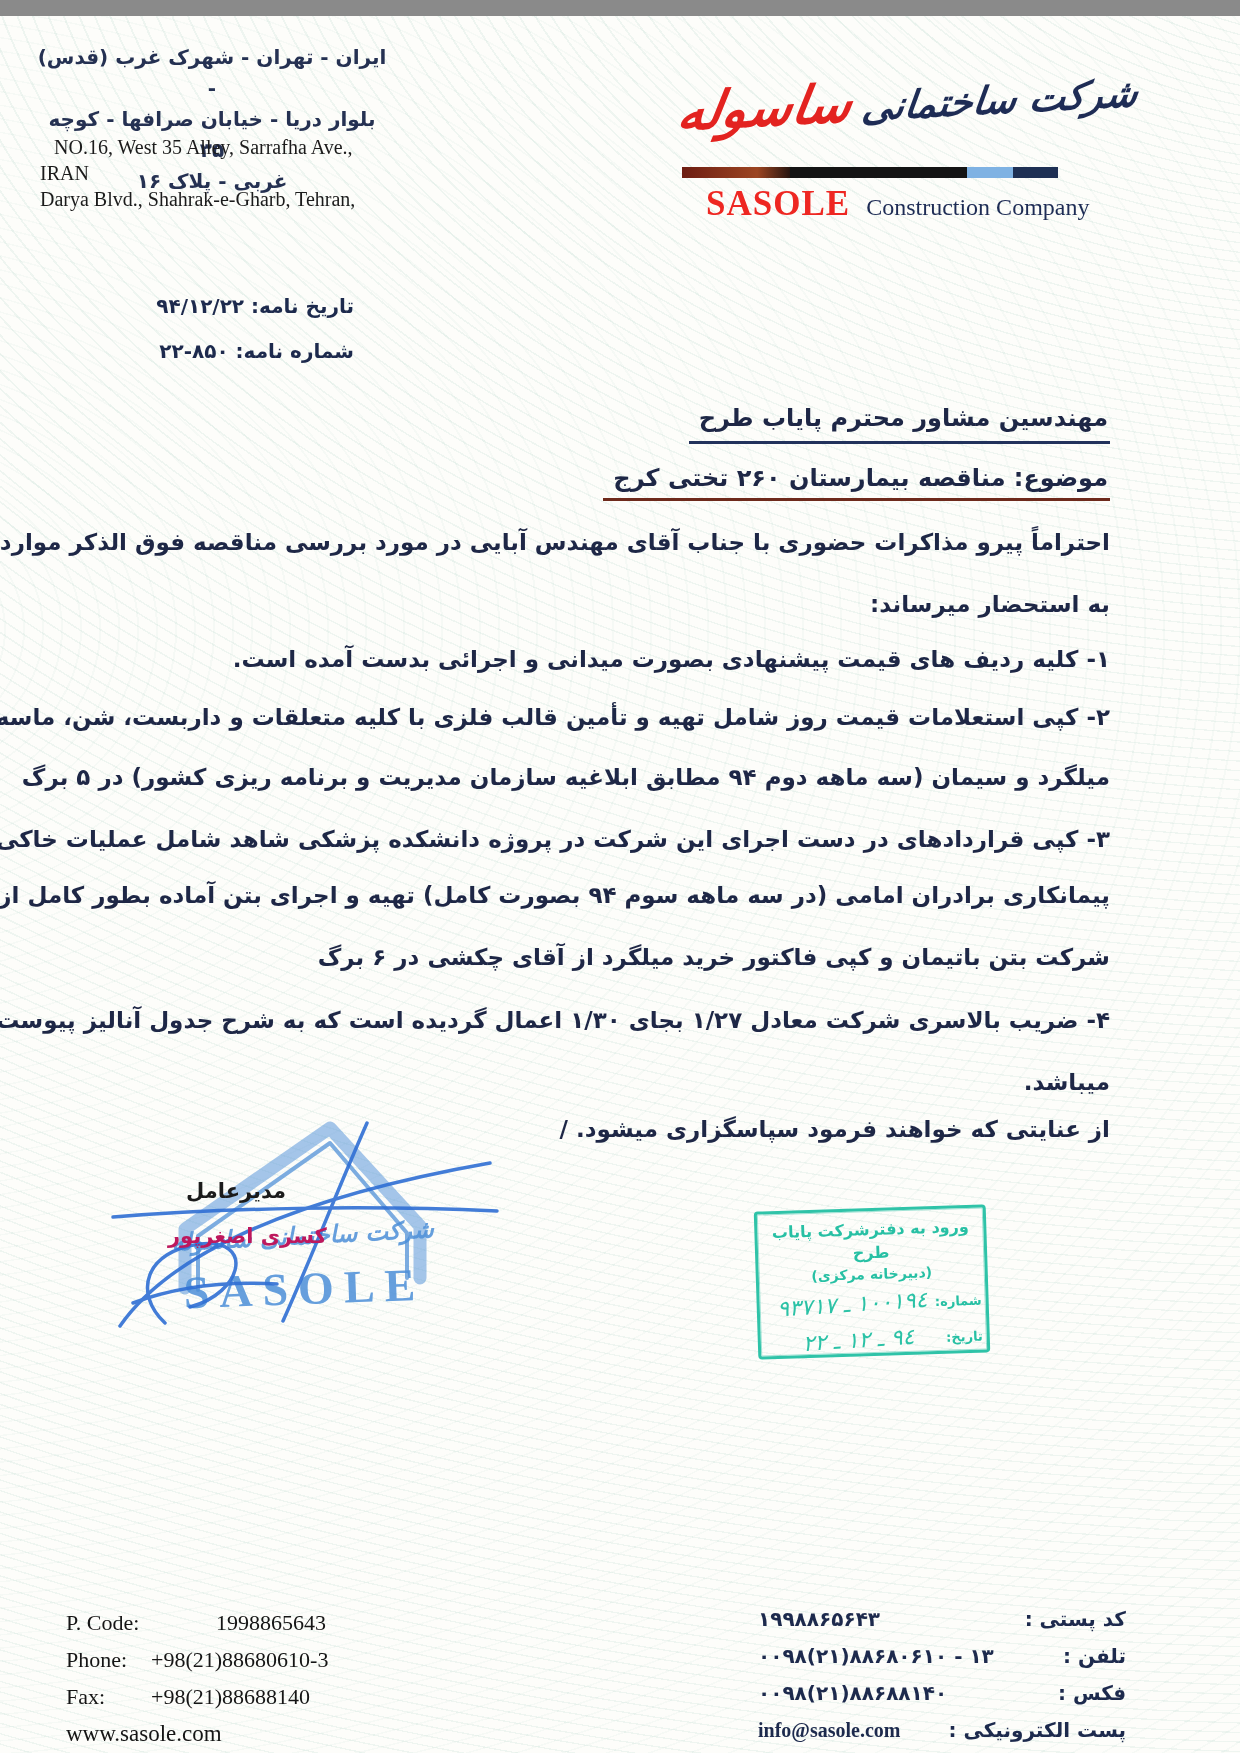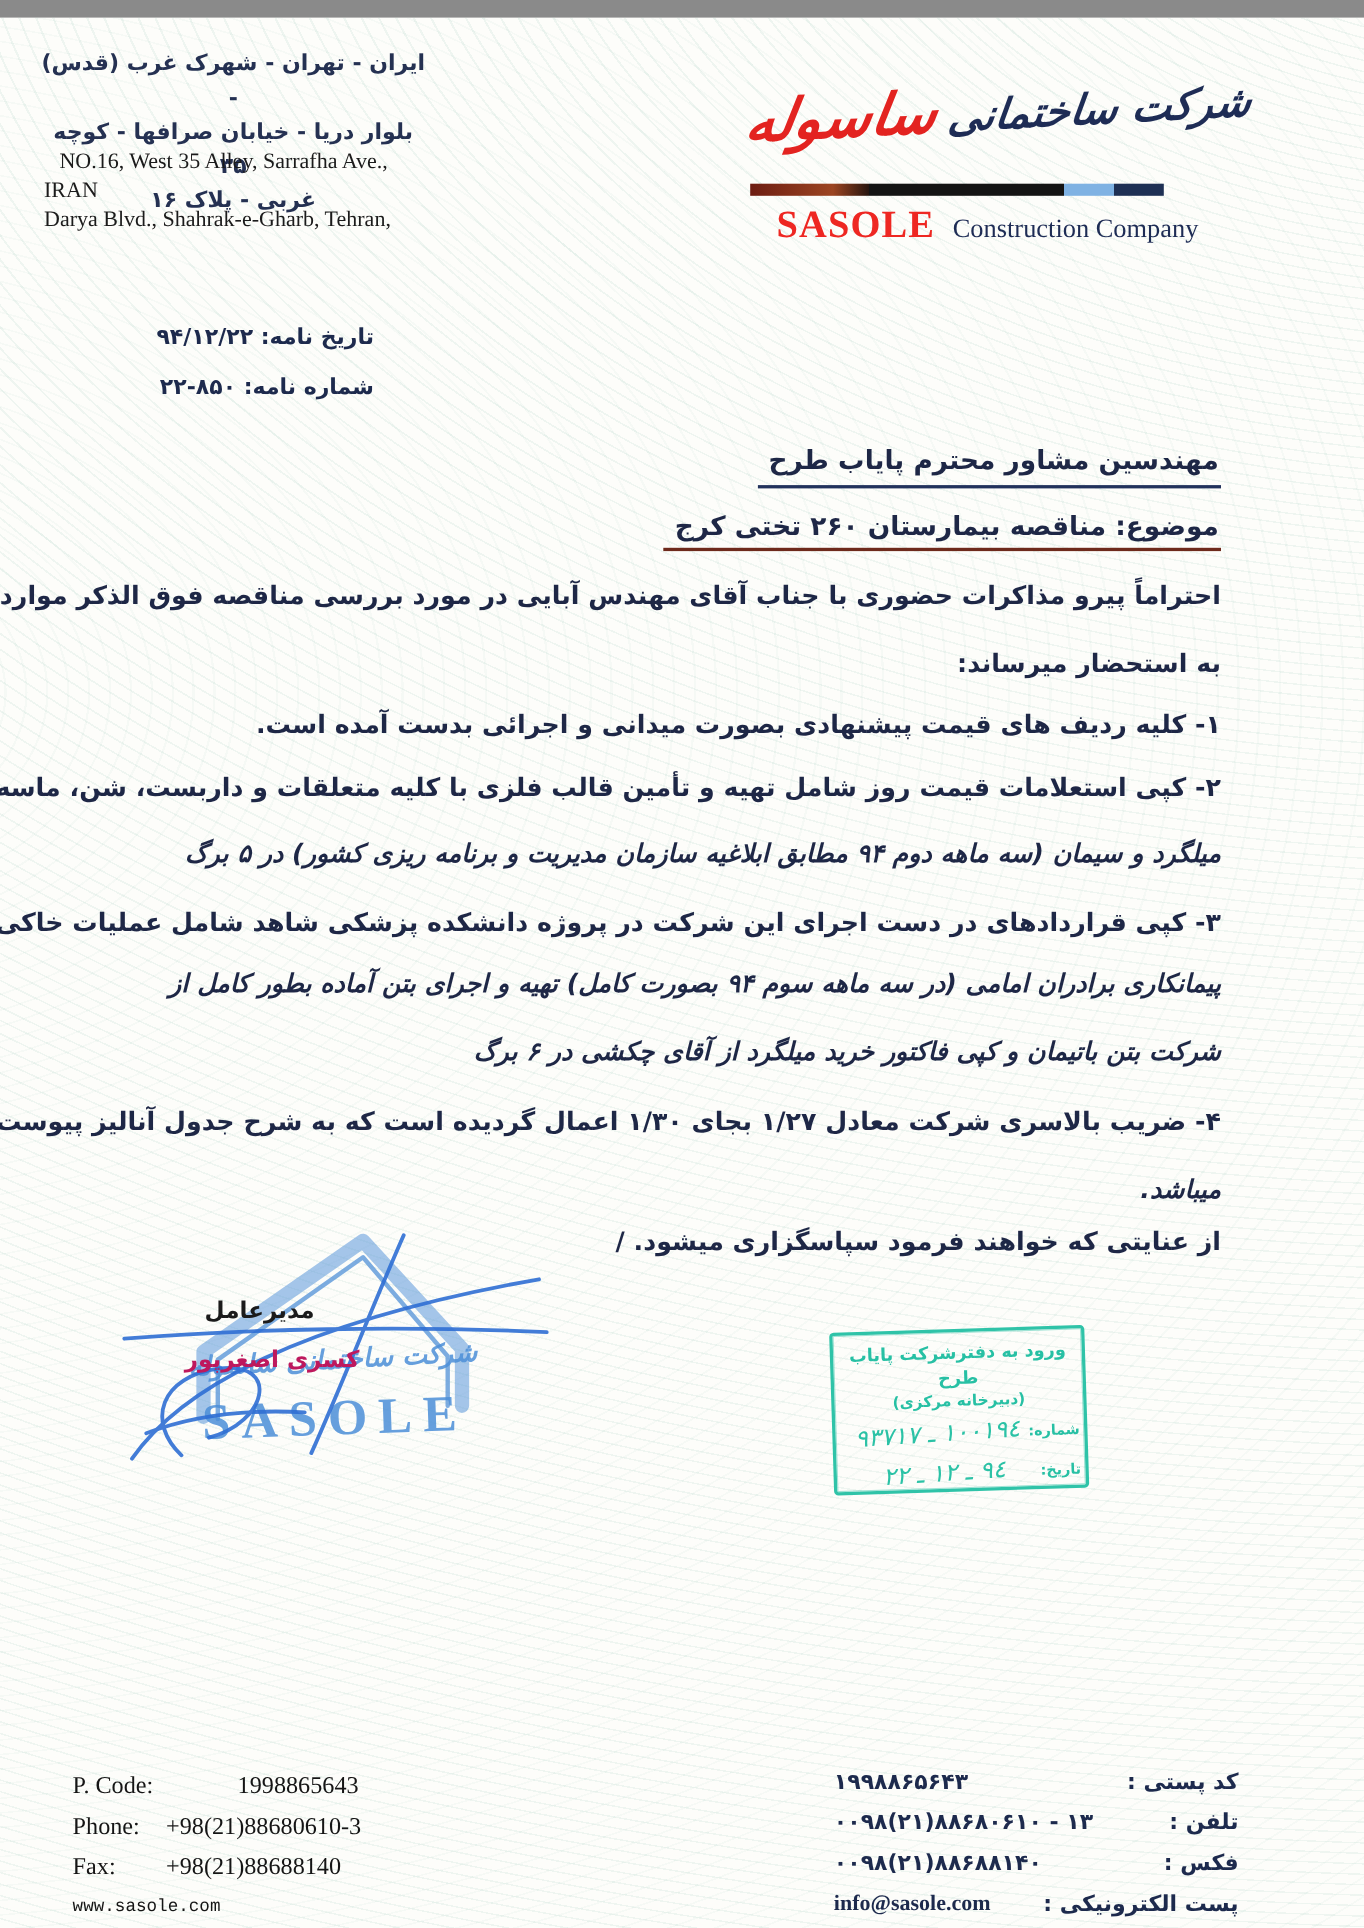--- a/index.html
+++ b/index.html
@@ -22,33 +22,33 @@
   .callig .dark{font-size:38px;font-weight:700;font-style:italic;color:#1e2c55;transform:skewX(-10deg);white-space:nowrap;}
   .callig .red{font-size:52px;font-weight:700;font-style:italic;color:#e32320;transform:skewX(-12deg);}
   .bar{position:absolute;left:682px;top:151px;width:376px;height:11px;
        background:linear-gradient(to right,#6d1d12 0%,#9c4522 20%,#27150f 28.7%,#141414 28.7%,
                   #141414 75.8%,#7fb2e3 75.8%,#7fb2e3 88%,#1e3054 88%,#1e3054 100%);}
   .logo-en{position:absolute;left:706px;top:168px;font-family:"Liberation Serif",serif;white-space:nowrap;}
   .logo-en .mark{font-size:35px;font-weight:bold;color:#ee2722;letter-spacing:1px;}
   .logo-en .tag{font-size:24px;color:#1e2c55;margin-left:12px;}
 
   
-  .meta{position:absolute;left:118px;top:268px;width:222px;direction:rtl;text-align:right;
+  .meta{position:absolute;left:132px;top:268px;width:222px;direction:rtl;text-align:right;
         font-size:20px;font-weight:700;color:#1d2a4d;line-height:45px;white-space:nowrap;}
 
   
   .bl{position:absolute;left:140px;width:970px;direction:rtl;text-align:right;font-size:23px;
       font-weight:700;color:#1e2746;white-space:nowrap;}
   .bl-recipient{top:388px;font-size:24px;}
   .bl-recipient span{display:inline-block;border-bottom:3px solid #22325c;padding:0 2px 9px 10px;}
   .bl-subject{top:448px;font-size:24px;}
   .bl-subject span{display:inline-block;border-bottom:3px solid #6e2a1c;padding:0 2px 6px 10px;}
   .l0{top:513px;} .l1{top:575px;} .l2{top:630px;} .l3{top:688px;} .l4{top:748px;}
   .l5{top:810px;} .l6{top:866px;} .l7{top:928px;} .l8{top:991px;} .l9{top:1053px;} .l10{top:1100px;}
-  .ind{padding-right:26px;font-style:italic;}
+  .ind{padding-right:26px;}
   .close-ind{padding-right:162px;}
 
   
   .seal-svg{position:absolute;left:105px;top:985px;}
   .role{position:absolute;left:186px;top:1163px;direction:rtl;font-size:21px;font-weight:700;color:#1b1b1b;}
   .signer{position:absolute;left:168px;top:1208px;direction:rtl;font-size:21px;font-weight:700;color:#be185d;}
 
   
   .rstamp{position:absolute;left:756px;top:1192px;width:232px;height:148px;border:3px solid #2fc3a8;
           border-radius:4px;box-shadow:inset 0 0 0 1px rgba(47,195,168,.45);transform:rotate(-1.8deg);
@@ -58,21 +58,21 @@
   .rrow{display:flex;align-items:center;padding:0 4px 0 10px;height:36px;}
   .rrow .lbl{font-size:13px;font-weight:700;white-space:nowrap;}
   .hand{flex:1;text-align:center;font-size:22px;font-style:italic;letter-spacing:3px;
         font-weight:400;transform:rotate(-2deg);color:#2bc2a6;white-space:nowrap;}
 
   
   .f-en{position:absolute;left:66px;top:1588px;font-family:"Liberation Serif",serif;font-size:22px;
         color:#151515;line-height:37px;white-space:nowrap;}
   .f-en .lab-p{display:inline-block;width:150px;}
   .f-en .lab{display:inline-block;width:85px;}
-  .f-en .www{font-size:16px;font-family:Liberation Mono, monospace;}
+  .f-en .www{font-size:23px;}
   .f-fa{position:absolute;left:758px;top:1585px;width:368px;direction:rtl;font-size:20px;
         font-weight:700;color:#1d2a4d;line-height:37px;}
   .f-fa .row{display:flex;justify-content:space-between;white-space:nowrap;}
   .f-fa .val{direction:ltr;unicode-bidi:isolate;}
   .f-fa .email{font-family:"Liberation Serif",serif;font-size:20px;}
 </style>
 </head>
 <body>
 
 <div class="page">

